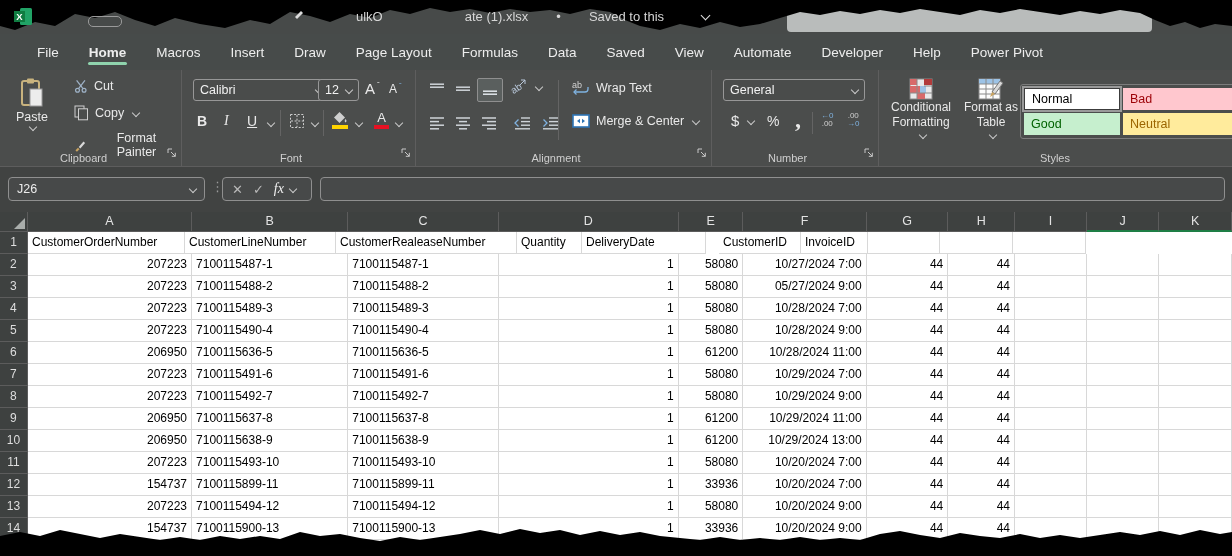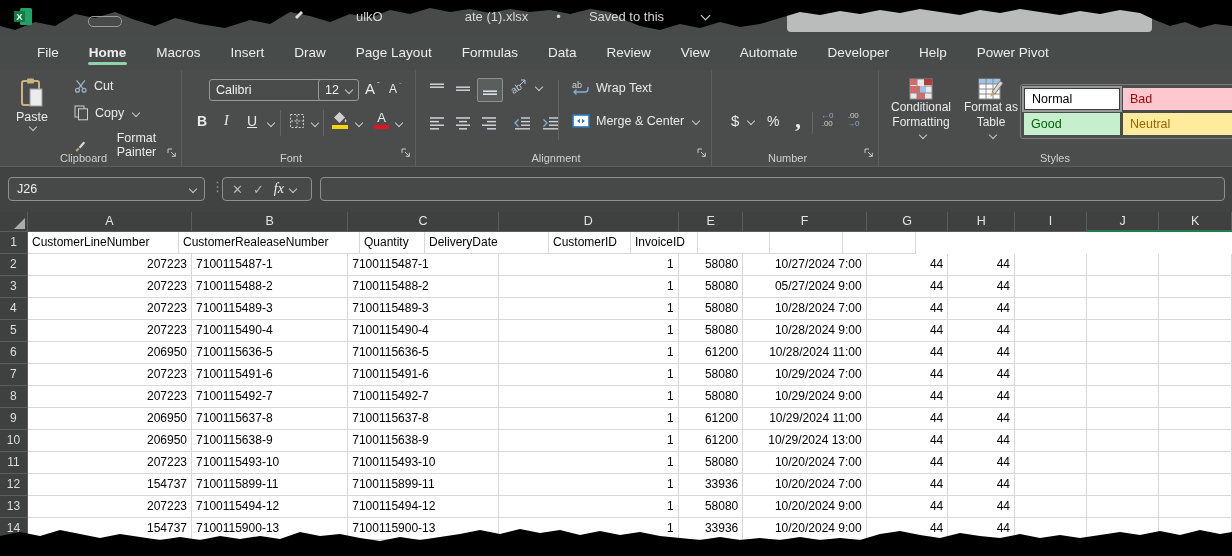--- a/index.html
+++ b/index.html
@@ -92,21 +92,21 @@
 
   <div class="tabbar" id="tabbar">
       <div class="tab">File</div>
       <div class="tab active">Home</div>
       <div class="tab">Macros</div>
       <div class="tab">Insert</div>
       <div class="tab">Draw</div>
       <div class="tab">Page Layout</div>
       <div class="tab">Formulas</div>
       <div class="tab">Data</div>
-      <div class="tab">Review</div>
+      <div class="tab">Saved</div>
       <div class="tab">View</div>
       <div class="tab">Automate</div>
       <div class="tab">Developer</div>
       <div class="tab">Help</div>
       <div class="tab">Power Pivot</div>
     </div>
 
   <div class="ribbon">
 
     <div class="grp" style="left:0;width:181px;">
@@ -146,21 +146,21 @@
       <div class="grp-label">Clipboard</div>
       <div class="launcher">
         <svg width="10" height="10" viewBox="0 0 10 10">
             <path d="M1 5 V1 H5" stroke="#c9c9c9" fill="none"></path>
             <path d="M4 4 L8.3 8.3 M8.3 4.8 V8.3 H4.8" stroke="#c9c9c9" fill="none"></path>
           </svg>
       </div>
     </div>
 
     <div class="grp" style="left:181px;width:234px;">
-      <div class="ddl" style="left:28px;top:9px;width:136px;">
+      <div class="ddl" style="left:12px;top:9px;width:136px;">
         <span>Calibri</span>
         <span class="cv sm"></span>
       </div>
       <div class="ddl" style="left:137px;top:9px;width:41px;">
         <span>12</span>
         <span class="cv sm"></span>
       </div>
       <div class="stack-btn" style="left:184px;top:10px;font-size:14px;">
           <span style="font-size:15px;">A</span>
           <span style="font-size:8px;margin:-8px 0 0 -4px;">ˆ</span>
@@ -315,20 +315,24 @@
       <div class="grp-label">Alignment</div>
       <div class="launcher">
         <svg width="10" height="10" viewBox="0 0 10 10">
             <path d="M1 5 V1 H5" stroke="#c9c9c9" fill="none"></path>
             <path d="M4 4 L8.3 8.3 M8.3 4.8 V8.3 H4.8" stroke="#c9c9c9" fill="none"></path>
           </svg>
       </div>
     </div>
 
     <div class="grp" style="left:711px;width:167px;">
+      <div class="ddl" style="left:12px;top:9px;width:142px;">
+        <span>General</span>
+        <span class="cv sm"></span>
+      </div>
       <div class="stack-btn" style="left:20px;top:42px;font-size:15px;">
         <span>$</span>
         <span class="cv sm"></span>
       </div>
       <div class="stack-btn" style="left:56px;top:43px;font-size:14px;">
         <span>%</span>
       </div>
       <div class="stack-btn" style="left:84px;top:36px;font-size:24px;font-weight:bold;font-family:'Liberation Serif',serif;">
         <span>,</span>
       </div>
@@ -412,25 +416,26 @@
         <div class="colhead" style="width: 65px;">E</div>
         <div class="colhead" style="width: 124px;">F</div>
         <div class="colhead" style="width: 82px;">G</div>
         <div class="colhead" style="width: 67px;">H</div>
         <div class="colhead" style="width: 72px;">I</div>
         <div class="colhead sel" style="width: 73px;">J</div>
         <div class="colhead sel" style="width: 73px;">K</div>
       </div>
       <div class="srow">
         <div class="rowhdr">1</div>
+        <div class="cell l" style="width: 157px;">CustomerOrderNumber</div>
         <div class="cell l" style="width: 151px;">CustomerLineNumber</div>
         <div class="cell l" style="width: 181px;">CustomerRealeaseNumber</div>
         <div class="cell l" style="width: 65px;">Quantity</div>
         <div class="cell l" style="width: 124px;">DeliveryDate</div>
-        <div class="cell l" style="width: 82px;">CustomerID</div>
+        <div class="cell l" style="width: 82px; margin-left: 13px;">CustomerID</div>
         <div class="cell l" style="width: 67px;">InvoiceID</div>
         <div class="cell l" style="width: 72px;"></div>
         <div class="cell l" style="width: 73px;"></div>
         <div class="cell l" style="width: 73px;"></div>
       </div>
       <div class="srow">
         <div class="rowhdr">2</div>
         <div class="cell r" style="width: 165px;">207223</div>
         <div class="cell l" style="width: 157px;">7100115487-1</div>
         <div class="cell l" style="width: 151px;">7100115487-1</div>

